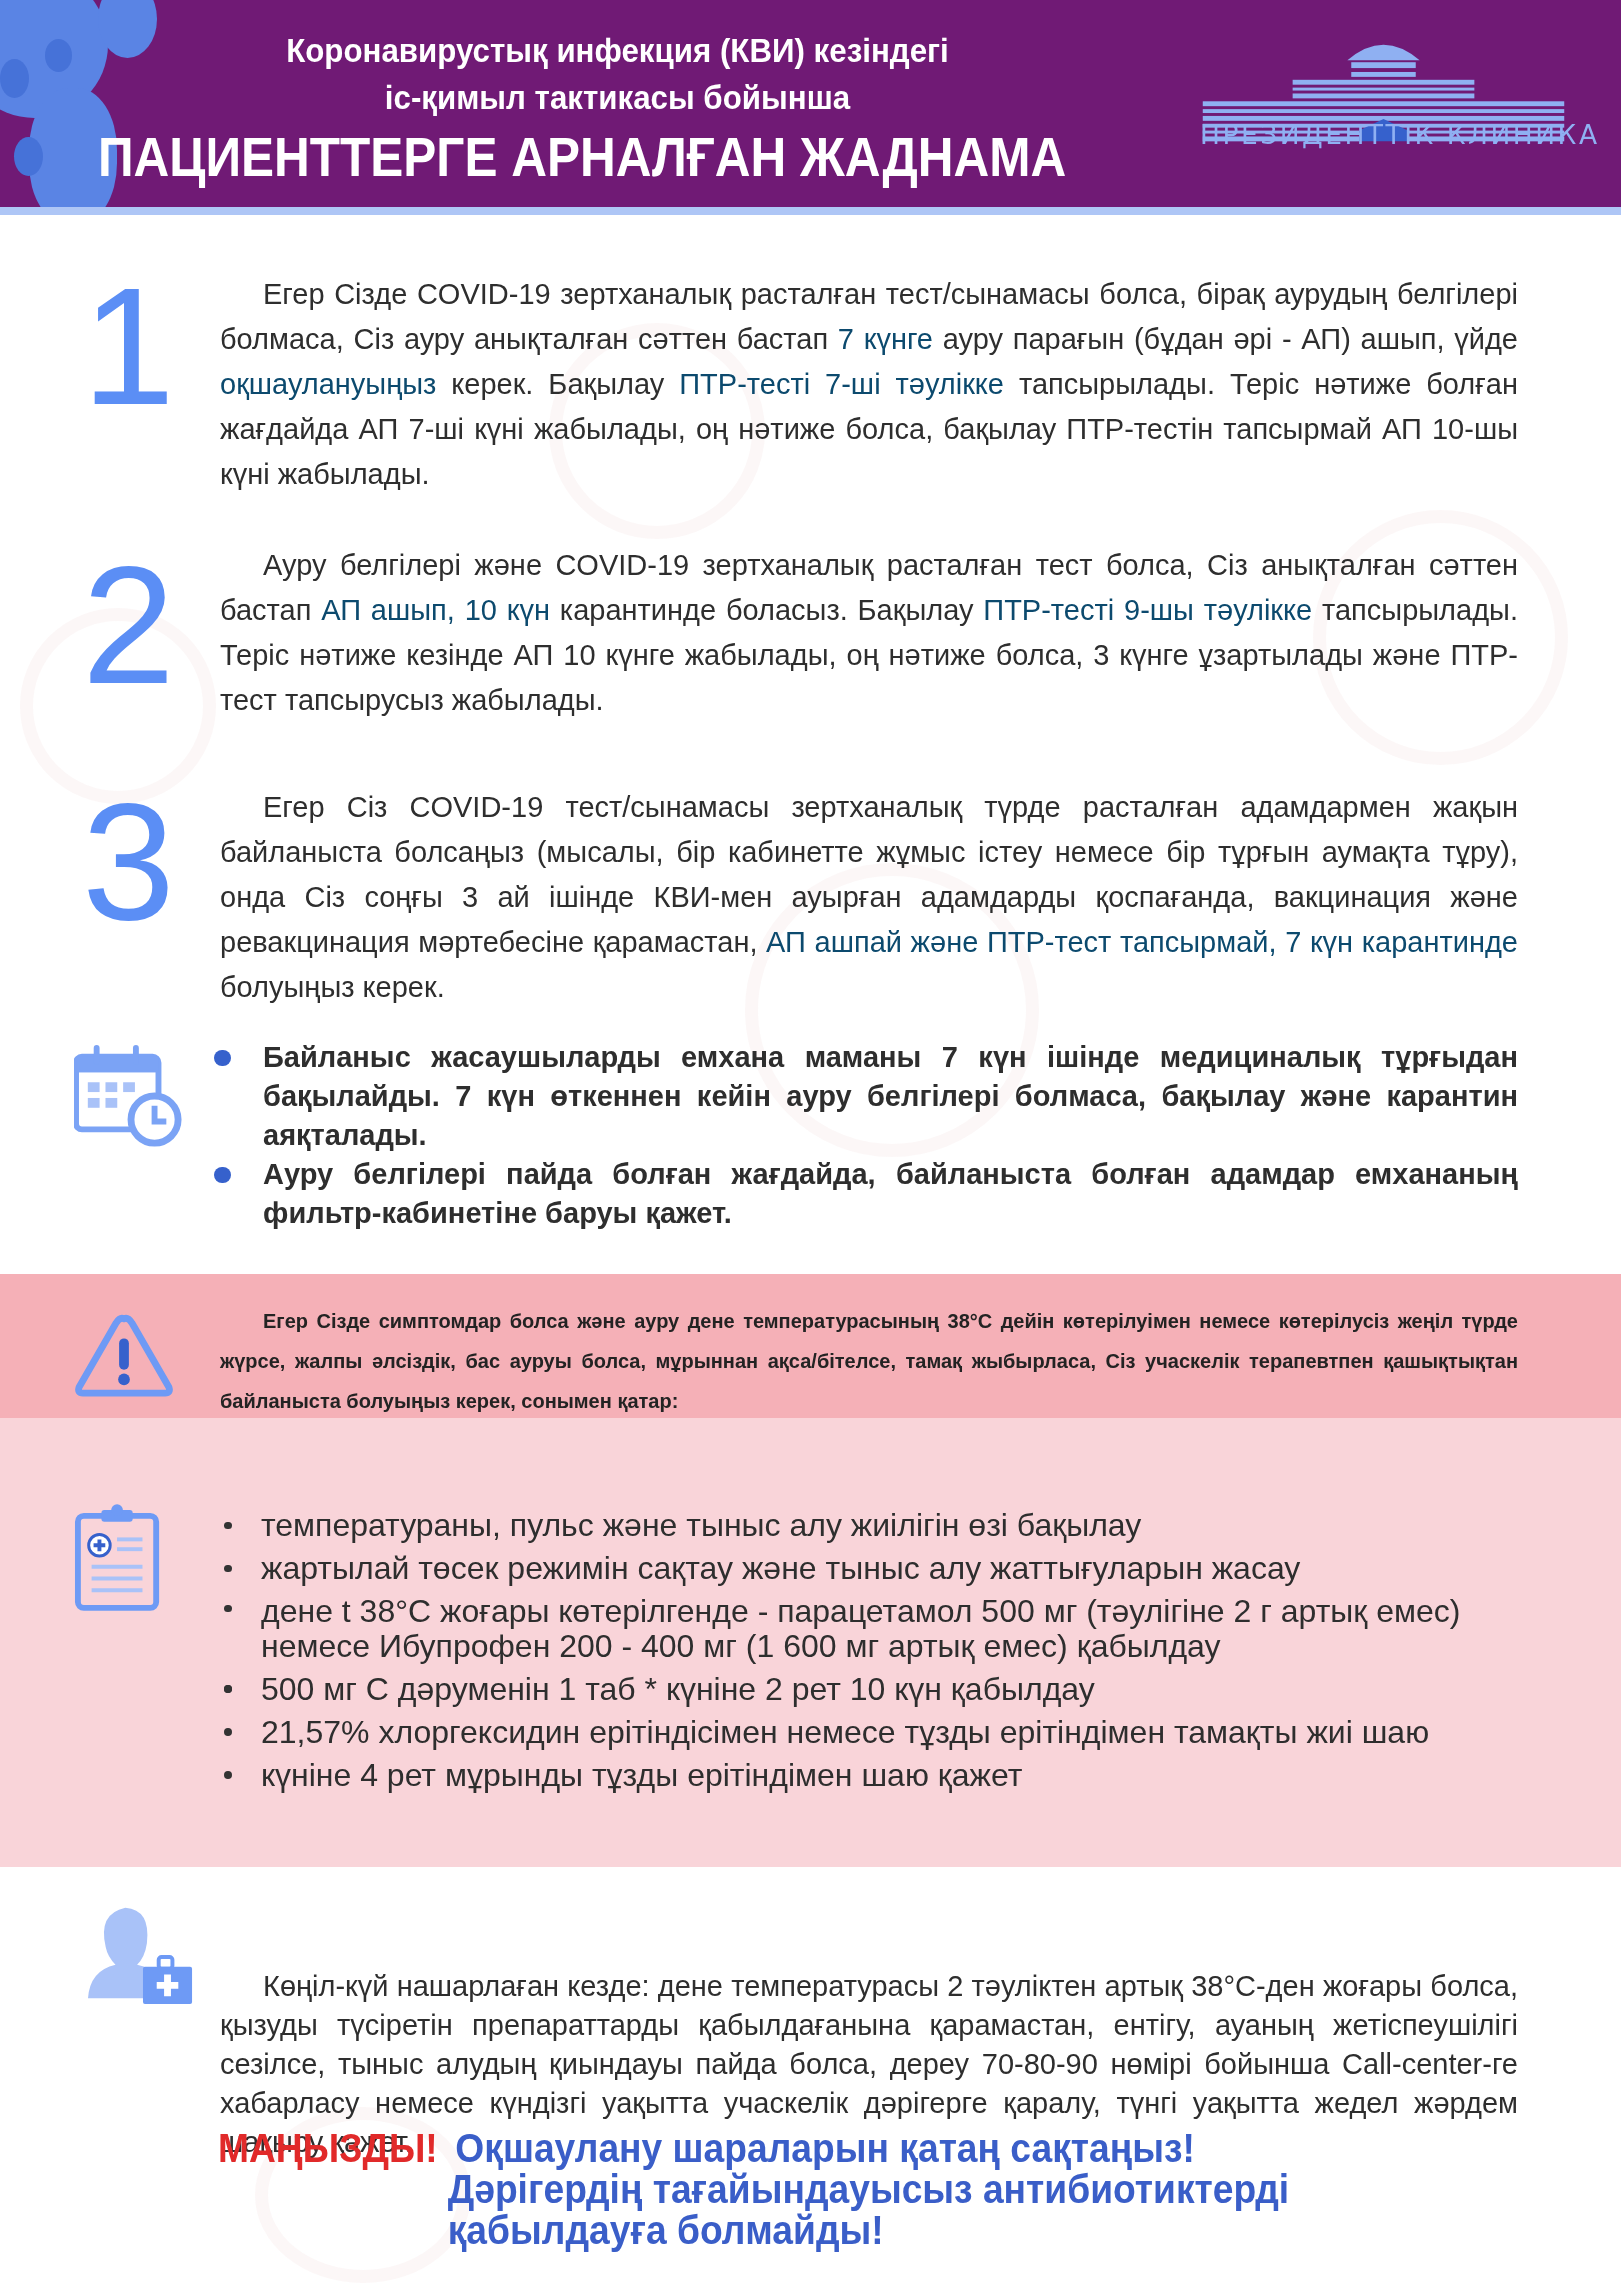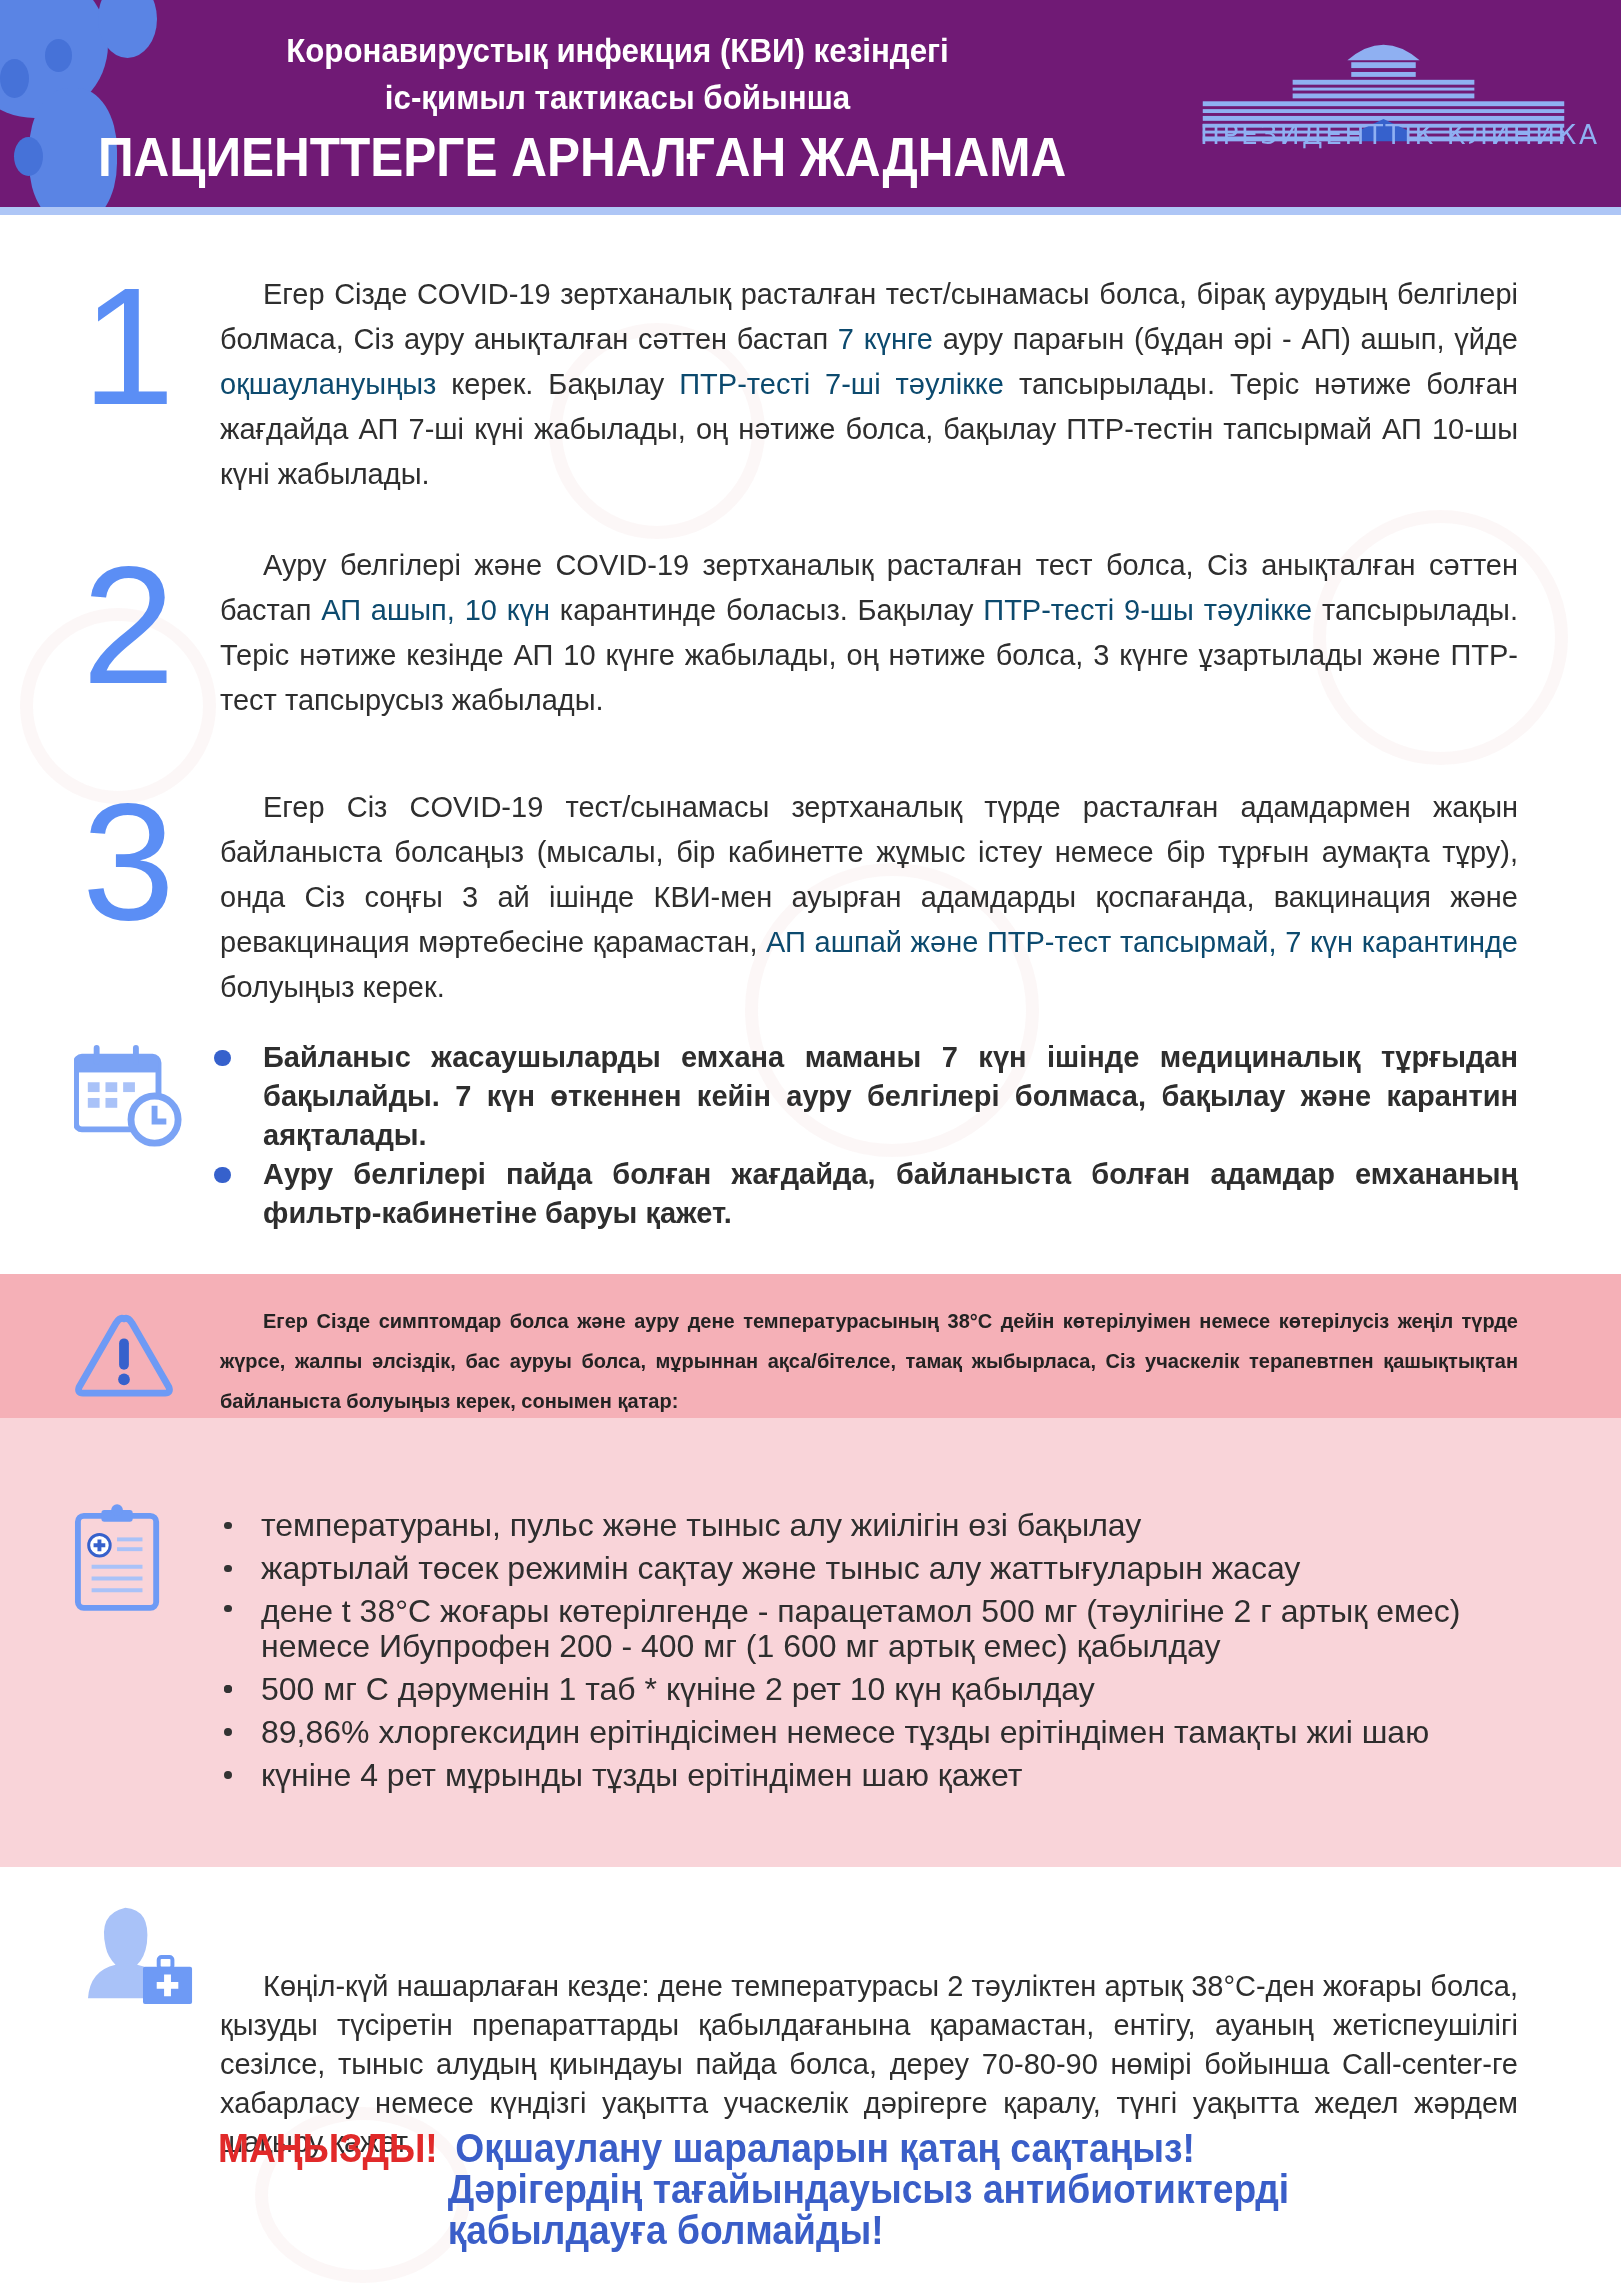--- a/index.html
+++ b/index.html
@@ -146,21 +146,21 @@
       <line x1="18" y1="78" x2="70" y2="78"></line>
       <line x1="18" y1="90" x2="70" y2="90"></line>
   </g>
 </svg>
 <ul class="pink-list">
   <li><span class="dot"></span><span>температураны, пульс және тыныс алу жиілігін өзі бақылау</span></li>
   <li><span class="dot"></span><span>жартылай төсек режимін сақтау және тыныс алу жаттығуларын жасау</span></li>
   <li class="two"><span class="dot"></span><span> дене t 38°С жоғары көтерілгенде - парацетамол 500 мг (тәулігіне 2 г артық емес) немесе Ибупрофен 200 - 400 мг (1 600 мг артық емес) қабылдау</span></li>
   <li><span class="dot"></span></li>
   <li><span class="dot"></span><span>500 мг С дәруменін 1 таб * күніне 2 рет 10 күн қабылдау</span></li>
-  <li><span class="dot"></span><span>89,86% хлоргексидин ерітіндісімен немесе тұзды ерітіндімен тамақты жиі шаю</span></li>
+  <li><span class="dot"></span><span>21,57% хлоргексидин ерітіндісімен немесе тұзды ерітіндімен тамақты жиі шаю</span></li>
   <li><span class="dot"></span><span>күніне 4 рет мұрынды тұзды ерітіндімен шаю қажет</span></li>
 </ul>
 
 <svg class="icon-box" style="left:86px;top:1900px;" width="112" height="106" viewBox="0 0 114 108">
   <path d="M20 48 Q12 14 40 8 Q66 10 62 44 Q60 58 52 66 Q80 72 84 100 L2 100 Q4 72 30 66 Q22 58 20 48 Z" fill="#a9c2f8"></path>
   <rect x="74" y="58" width="14" height="12" rx="3" fill="none" stroke="#6e9af5" stroke-width="4"></rect>
   <rect x="58" y="68" width="50" height="38" rx="2" fill="#6e9af5"></rect>
   <path d="M83 76 V98 M72 87 H94" stroke="#ffffff" stroke-width="7"></path>
 </svg>
 <p class="final-para"><span class="ind" style="display:inline-block;width:43px;"></span><span>Көңіл-күй нашарлаған кезде: дене температурасы 2 тәуліктен артық 38°С-ден жоғары болса, қызуды түсіретін препараттарды қабылдағанына қарамастан, ентігу, ауаның жетіспеушілігі сезілсе, тыныс алудың қиындауы пайда болса, дереу 70-80-90 нөмірі бойынша Call-center-ге хабарласу немесе күндізгі уақытта учаскелік дәрігерге қаралу, түнгі уақытта жедел жәрдем шақыру қажет.</span></p>

